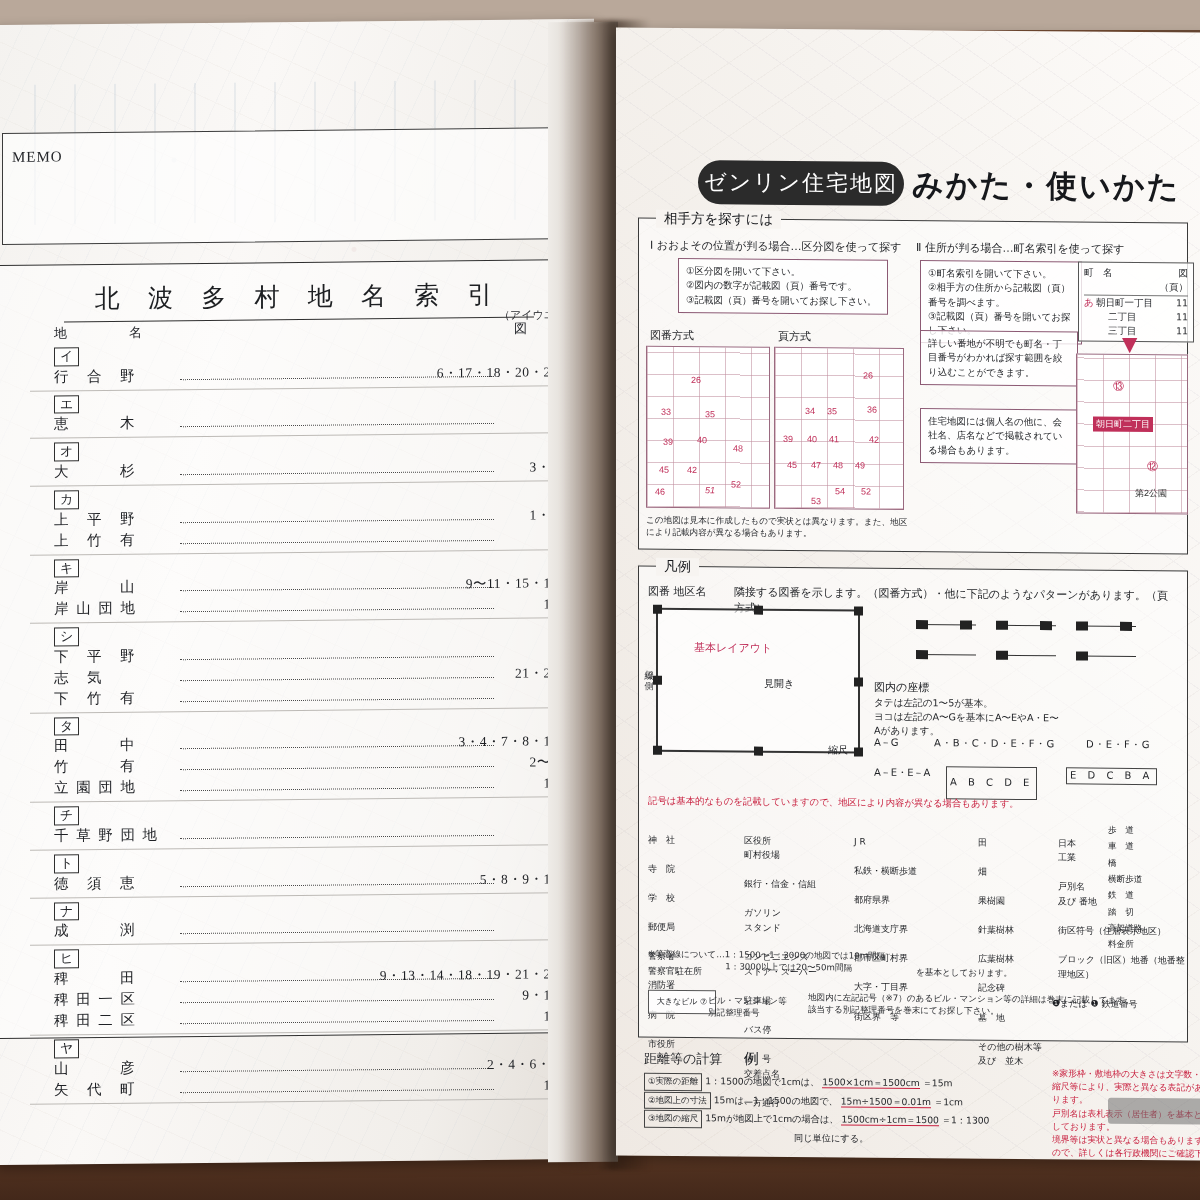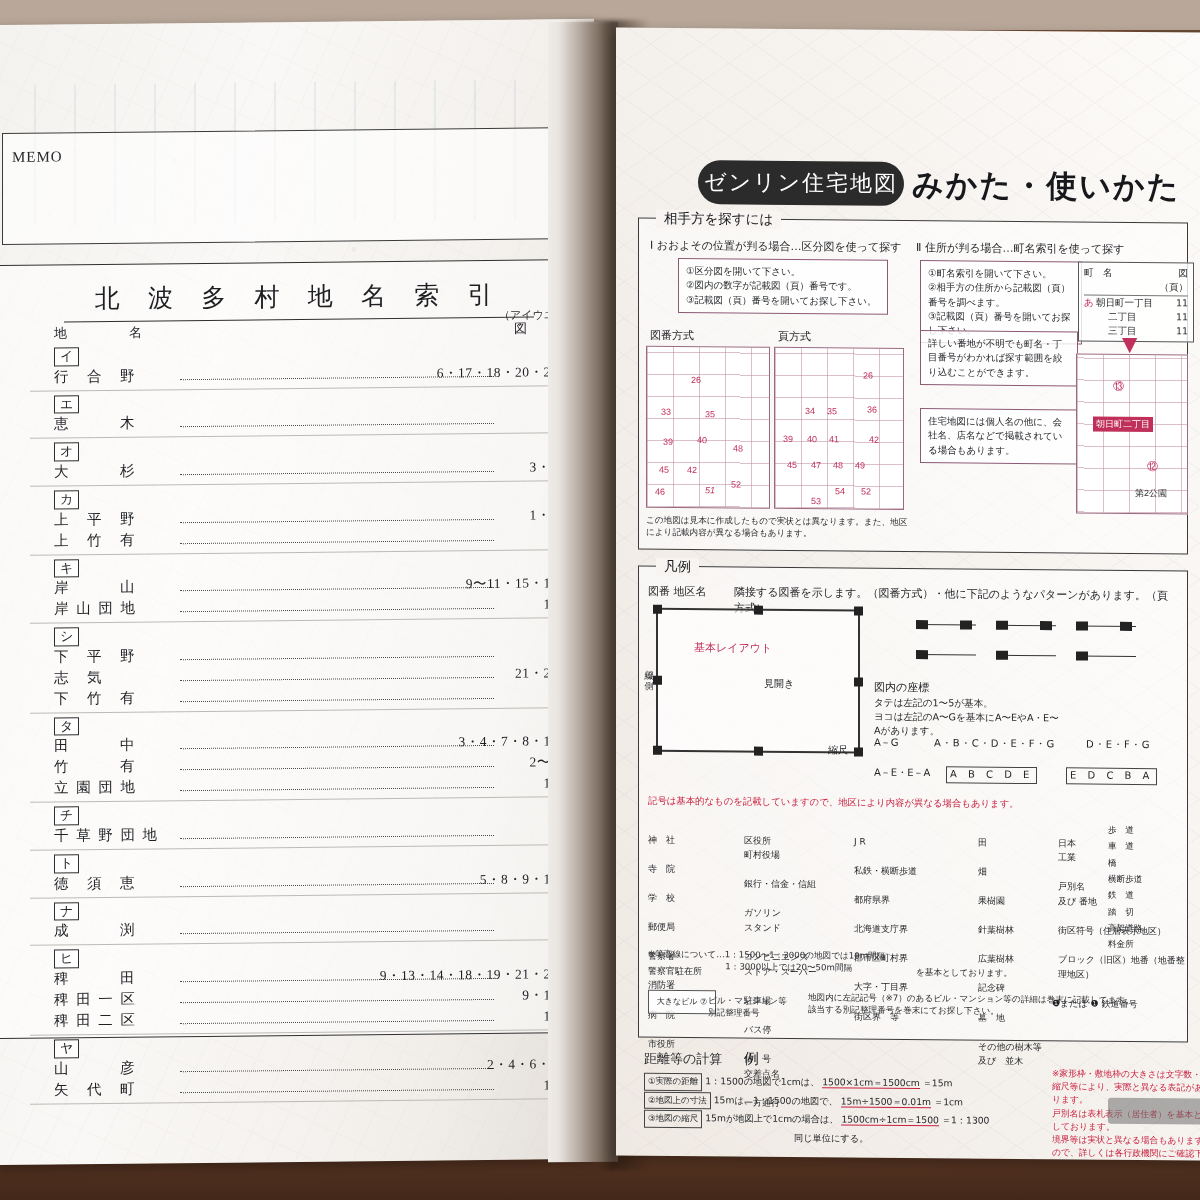--- a/index.html
+++ b/index.html
@@ -440,21 +440,21 @@
     <div class="sub" style="left:212px;top:702px;font-size:10px;margin-top:12px;">縮尺</div>
     <div class="sub" style="left:26px;top:636px;font-size:9px;writing-mode:vertical-rl;">綴じ側</div>
 
     <div class="sub" style="left:258px;top:650px;font-size:11px;">図内の座標</div>
     <div class="sub" style="left:258px;top:666px;width:190px;white-space:pre-line;font-size:9.6px;">タテは左記の1〜5が基本。
 ヨコは左記のA〜Gを基本にA〜EやA・E〜Aがあります。</div>
     <div class="sub" style="left:258px;top:706px;font-size:10px;">A－G</div>
     <div class="sub" style="left:318px;top:706px;font-size:10px;letter-spacing:1px;">A・B・C・D・E・F・G</div>
     <div class="sub" style="left:470px;top:706px;font-size:10px;letter-spacing:1px;">D・E・F・G</div>
     <div class="sub" style="left:258px;top:736px;font-size:10px;">A－E・E－A</div>
-    <div class="sub" style="left:330px;top:736px;font-size:10px;letter-spacing:4px;border:1px solid #444;padding:0 3px;">A B C D E</div>
+    <div class="sub" style="left:330px;top:736px;font-size:10px;letter-spacing:4px;border:1px solid #444;padding:8px 3px;">A B C D E</div>
     <div class="sub" style="left:450px;top:736px;font-size:10px;letter-spacing:4px;border:1px solid #444;padding:0 3px;">E D C B A</div>
 
     <div class="chain" style="left:300px;top:594px;width:60px;">
         <span class="cell" style="left:0"></span>
         <span class="cell" style="left:44px"></span>
       </div>
     <div class="chain" style="left:380px;top:594px;width:60px;">
         <span class="cell" style="left:0"></span>
         <span class="cell" style="left:44px"></span>
       </div>

